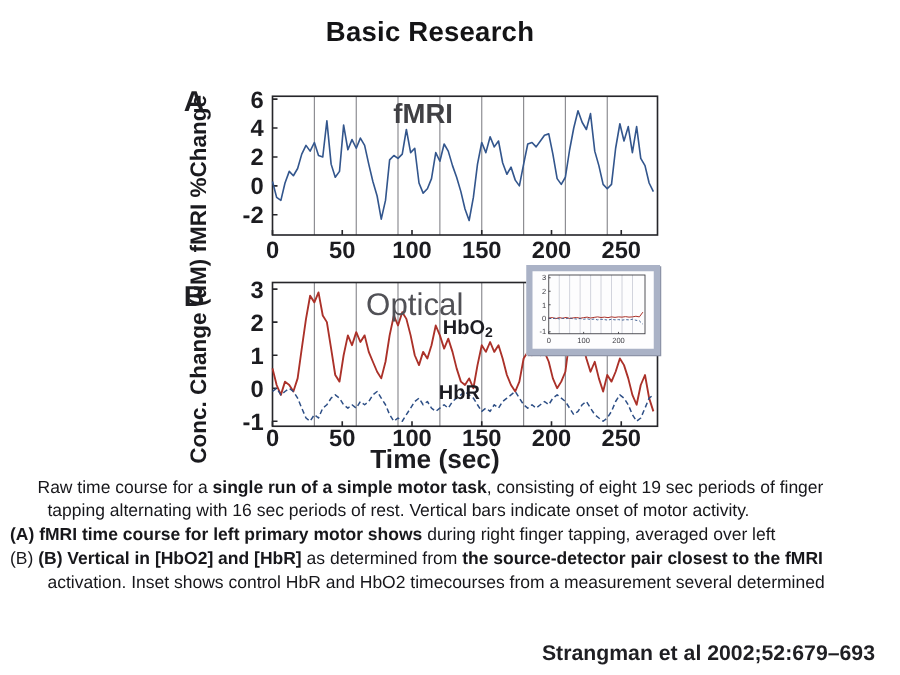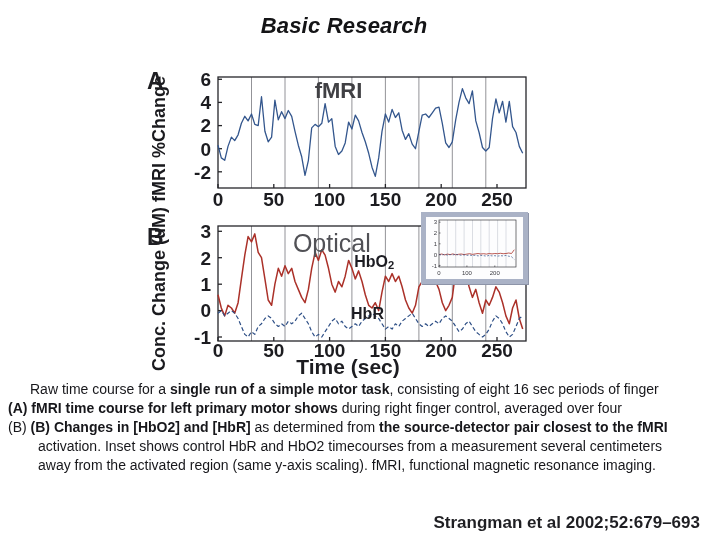--- a/index.html
+++ b/index.html
@@ -2,21 +2,21 @@
 <html><head>
 <meta charset="utf-8">
 <style>
   html,body{margin:0;padding:0;background:#e6e6e6;}
   #slide{
     position:relative;width:720px;height:540px;background:#ffffff;
     font-family:"Liberation Sans",sans-serif;overflow:hidden;margin:0 auto;
   }
   .slide-title{
     position:absolute;top:13px;left:0;width:688px;text-align:center;
-    font-size:22px;font-weight:700;font-style:italic;color:#141416;letter-spacing:0.2px;
+    font-size:22px;font-weight:700;color:#141416;letter-spacing:0.2px;
   }
   .ylabel-shared{
     position:absolute;left:146px;top:68px;height:312px;width:26px;
     writing-mode:vertical-rl;transform:rotate(180deg);
     font-size:18px;font-weight:600;color:#1a1a1e;text-align:center;line-height:26px;
     white-space:nowrap;
   }
   .panel-label{position:absolute;font-size:23px;font-weight:800;color:#1e1e22;}
   #labelA{left:147px;top:68px;}
   #labelB{left:147px;top:224px;}
@@ -153,21 +153,21 @@
         <line y1="50" y2="48.5" x1="40.9" x2="40.9" stroke="#3a3a40" stroke-width="0.7"></line>
         <text x="40.9" y="57.5" text-anchor="middle" font-size="6" fill="#3a3a40" font-weight="500">100</text>
         <line y1="50" y2="48.5" x1="68.8" x2="68.8" stroke="#3a3a40" stroke-width="0.7"></line>
         <text x="68.8" y="57.5" text-anchor="middle" font-size="6" fill="#3a3a40" font-weight="500">200</text>
         <polyline points="13.0,37.6 15.8,37.0 18.6,37.9 21.4,37.1 24.2,37.6 26.9,36.9 29.7,37.8 32.5,37.3 35.3,37.0 38.1,37.6 40.9,37.1 43.7,36.7 46.5,37.4 49.3,36.9 52.1,36.5 54.8,37.0 57.6,36.7 60.4,37.1 63.2,36.5 66.0,36.9 68.8,36.5 71.6,36.7 74.4,36.3 77.2,36.7 80.0,36.5 82.7,36.0 85.5,36.5 88.3,32.7" fill="none" stroke="#ab3129" stroke-width="0.8" stroke-linejoin="round"></polyline>
         <polyline points="13.0,37.6 15.8,38.0 18.6,37.4 21.4,38.1 24.2,37.6 26.9,37.9 29.7,37.3 32.5,38.0 35.3,38.2 38.1,37.8 40.9,38.4 43.7,38.0 46.5,38.7 49.3,38.2 52.1,38.9 54.8,38.4 57.6,38.7 60.4,39.1 63.2,38.4 66.0,38.9 68.8,38.7 71.6,39.1 74.4,38.7 77.2,38.9 80.0,38.4 82.7,39.2 85.5,39.7 88.3,42.4" fill="none" stroke="#2e4f86" stroke-width="0.7" stroke-dasharray="2 1.5" stroke-linejoin="round"></polyline>
       </svg>
   </div>
 
   <div id="caption">
-      <div class="cap-line ind0"><span>Raw time course for a </span><span class="b">single run of a simple motor task</span><span>, consisting of eight 16 sec periods of finger</span></div>
-      <div class="cap-line ind2"><span class="b">(A) fMRI time course for left primary motor shows</span><span> during right finger control, averaged over four</span></div>
-      <div class="cap-line ind2"><span>(B) </span><span class="b">(B) Changes in [HbO2] and [HbR]</span><span> as determined from </span><span class="b">the source-detector pair closest to the fMRI</span></div>
-      <div class="cap-line ind1"><span>activation. Inset shows control HbR and HbO2 timecourses from a measurement several centimeters</span></div>
-      <div class="cap-line ind1"><span>away from the activated region (same y-axis scaling). fMRI, functional magnetic resonance imaging.</span></div>
+      <div class="cap-line ind0"><span>Raw time course for a </span><span class="b">single run of a simple motor task</span><span>, consisting of eight 19 sec periods of finger</span></div>
+      <div class="cap-line ind1"><span>tapping alternating with 16 sec periods of rest. Vertical bars indicate onset of motor activity.</span></div>
+      <div class="cap-line ind2"><span class="b">(A) fMRI time course for left primary motor shows</span><span> during right finger tapping, averaged over left</span></div>
+      <div class="cap-line ind2"><span>(B) </span><span class="b">(B) Vertical in [HbO2] and [HbR]</span><span> as determined from </span><span class="b">the source-detector pair closest to the fMRI</span></div>
+      <div class="cap-line ind1"><span>activation. Inset shows control HbR and HbO2 timecourses from a measurement several determined</span></div>
     </div>
 
   <div class="citation">Strangman et al 2002;52:679–693</div>
 </div>
 
 </body></html>

